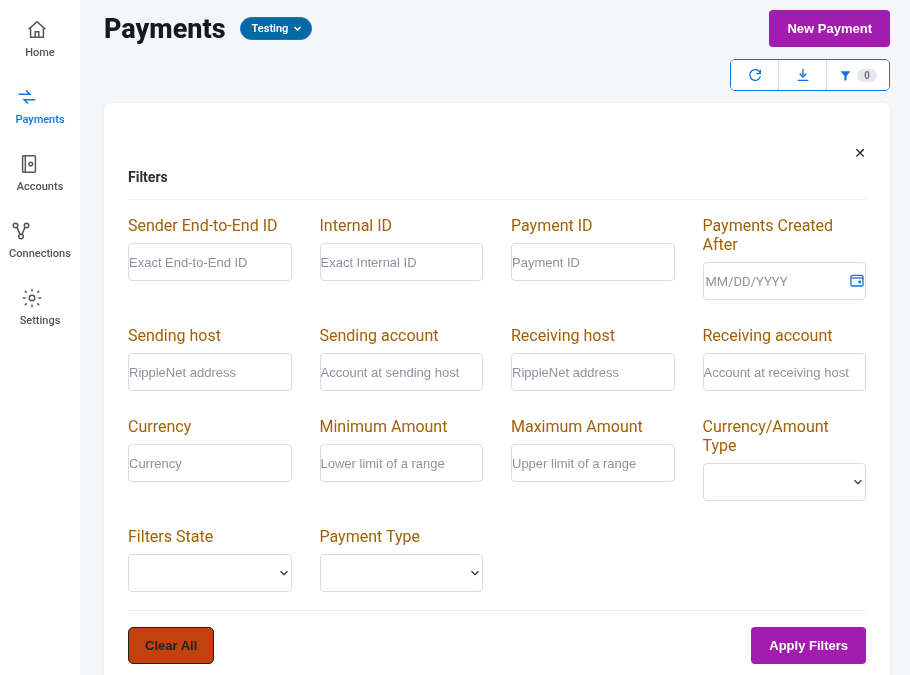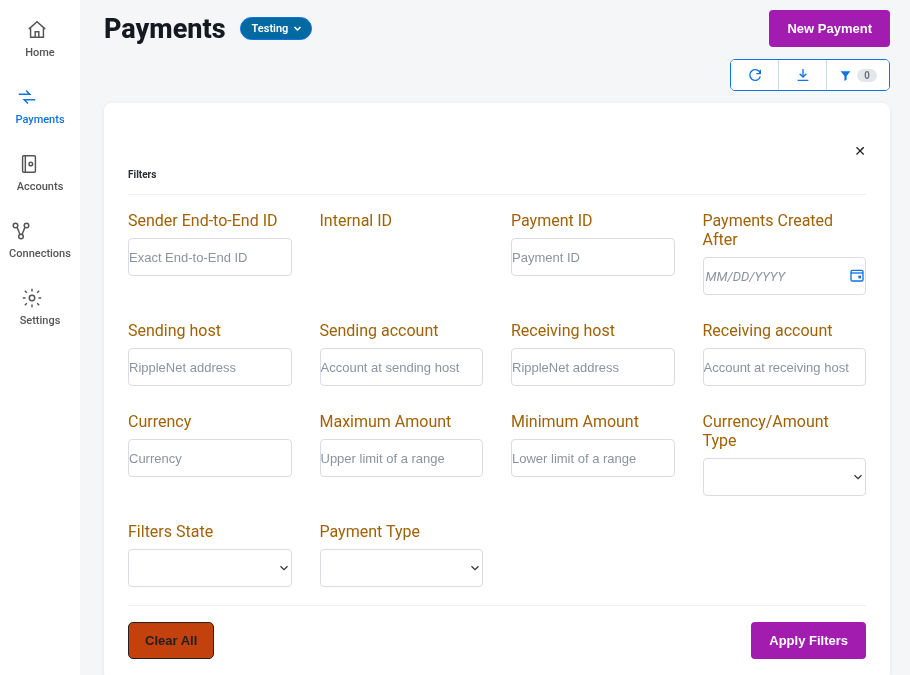--- a/index.html
+++ b/index.html
@@ -28,31 +28,31 @@
 .toolbar-row { display: flex; justify-content: flex-end; margin-bottom: 12px; }
 .toolbar { display: inline-flex; border: 1.5px solid #0f72e5; border-radius: 5px; overflow: hidden; background: #fff; }
 .toolbar button { background: #fff; border: none; border-right: 1.5px solid #c9daf2; width: 48px; height: 30px; display: flex; align-items: center; justify-content: center; cursor: pointer; gap: 5px; }
 .toolbar button:last-child { border-right: none; width: 62px; }
 .toolbar svg { stroke: #0f72e5; fill: none; stroke-width: 2; }
 .filter-count { background: #e3e6eb; color: #6a707c; font-size: 10px; border-radius: 9px; padding: 1px 7px; font-weight: 600; }
 
 
 .panel { background: #fff; border-radius: 8px; box-shadow: 0 1px 4px rgba(0,0,0,0.07); padding: 18px 24px 22px; }
 .panel-head { display: flex; justify-content: space-between; align-items: center; padding-bottom: 14px; border-bottom: 1px solid #eceef2; margin-bottom: 16px; }
-.panel-title { font-size: 10px; font-weight: 700; color: #2c2f36; margin-top: 48px; }
+.panel-title { font-size: 14px; font-weight: 700; color: #2c2f36; margin-top: 48px; }
 .close-x { font-size: 14px; color: #222; cursor: pointer; }
 
 .filters-grid { display: grid; grid-template-columns: repeat(4, 1fr); column-gap: 28px; row-gap: 26px; }
 .field { display: flex; flex-direction: column; }
 .field-label { font-size: 16px; color: #a16207; margin-bottom: 8px; }
 .control, .control-inner { border: 1px solid #d9dce2; border-radius: 4px; height: 38px; width: 100%; padding: 0 0; font-size: 13px; color: #333; background: #fff; }
 .control::placeholder { color: #8c939f; }
 .control-select { display: flex; align-items: center; justify-content: flex-end; cursor: pointer; }
 .control-select svg { stroke: #2c2f36; }
-.control-date { display: flex; align-items: center; justify-content: space-between; cursor: text; font-style: italic; }
+.control-date { display: flex; align-items: center; justify-content: space-between; cursor: text; }
 .placeholder-text { color: #8c939f; font-size: 13px; flex: 1; padding-left: 2px; }
 .cal-ic svg { stroke: #0f72e5; fill: #0f72e5; }
 
 .panel-foot { margin-top: 18px; padding-top: 16px; border-top: 1px solid #eceef2; display: flex; justify-content: space-between; }
 .btn-outline { background: #c2410c; border: 1.5px solid #222; border-radius: 5px; padding: 10px 16px; font-size: 13px; font-weight: 700; cursor: pointer; color: #222; }
 </style>
 </head>
 <body>
 
 <div class="layout">
@@ -158,20 +158,21 @@
       </div>
 
       <div class="filters-grid">
 
         <div class="field">
           <label class="field-label">Sender End-to-End ID</label>
           <input class="control" placeholder="Exact End-to-End ID" style="">
         </div>
         <div class="field">
           <label class="field-label">Internal ID</label>
+          <input class="control" placeholder="Exact Internal ID" style="">
         </div>
         <div class="field">
           <label class="field-label">Payment ID</label>
           <input class="control" placeholder="Payment ID" style="">
         </div>
         <div class="field">
           <label class="field-label">Payments Created After</label>
           <div class="control control-date">
             <span class="placeholder-text">MM/DD/YYYY</span>
             <span class="cal-ic">
@@ -199,26 +200,26 @@
         <div class="field">
           <label class="field-label">Receiving account</label>
           <input class="control" placeholder="Account at receiving host" style="">
         </div>
 
         <div class="field">
           <label class="field-label">Currency</label>
           <input class="control" placeholder="Currency" style="">
         </div>
         <div class="field">
+          <label class="field-label">Minimum Amount</label>
+          <input class="control" placeholder="Lower limit of a range" style="">
+        </div>
+        <div class="field">
           <label class="field-label">Maximum Amount</label>
           <input class="control" placeholder="Upper limit of a range" style="">
-        </div>
-        <div class="field">
-          <label class="field-label">Minimum Amount</label>
-          <input class="control" placeholder="Lower limit of a range" style="">
         </div>
         <div class="field">
           <label class="field-label">Currency/Amount Type</label>
           <div class="control control-select">
             <svg width="14" height="14" viewBox="0 0 24 24">
                 <path d="M6 9 L12 15 L18 9" fill="none" stroke-width="2"></path>
               </svg>
           </div>
         </div>
 

